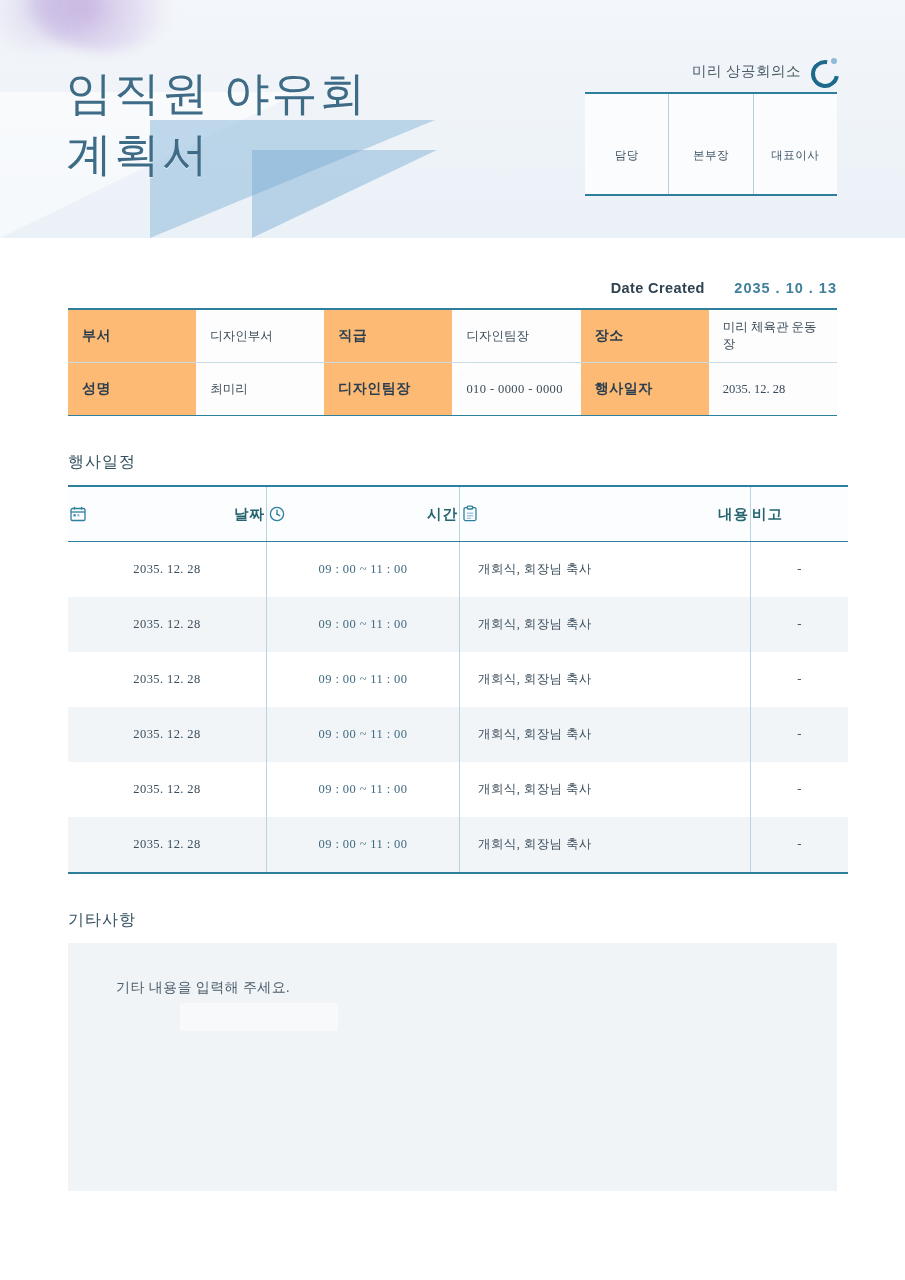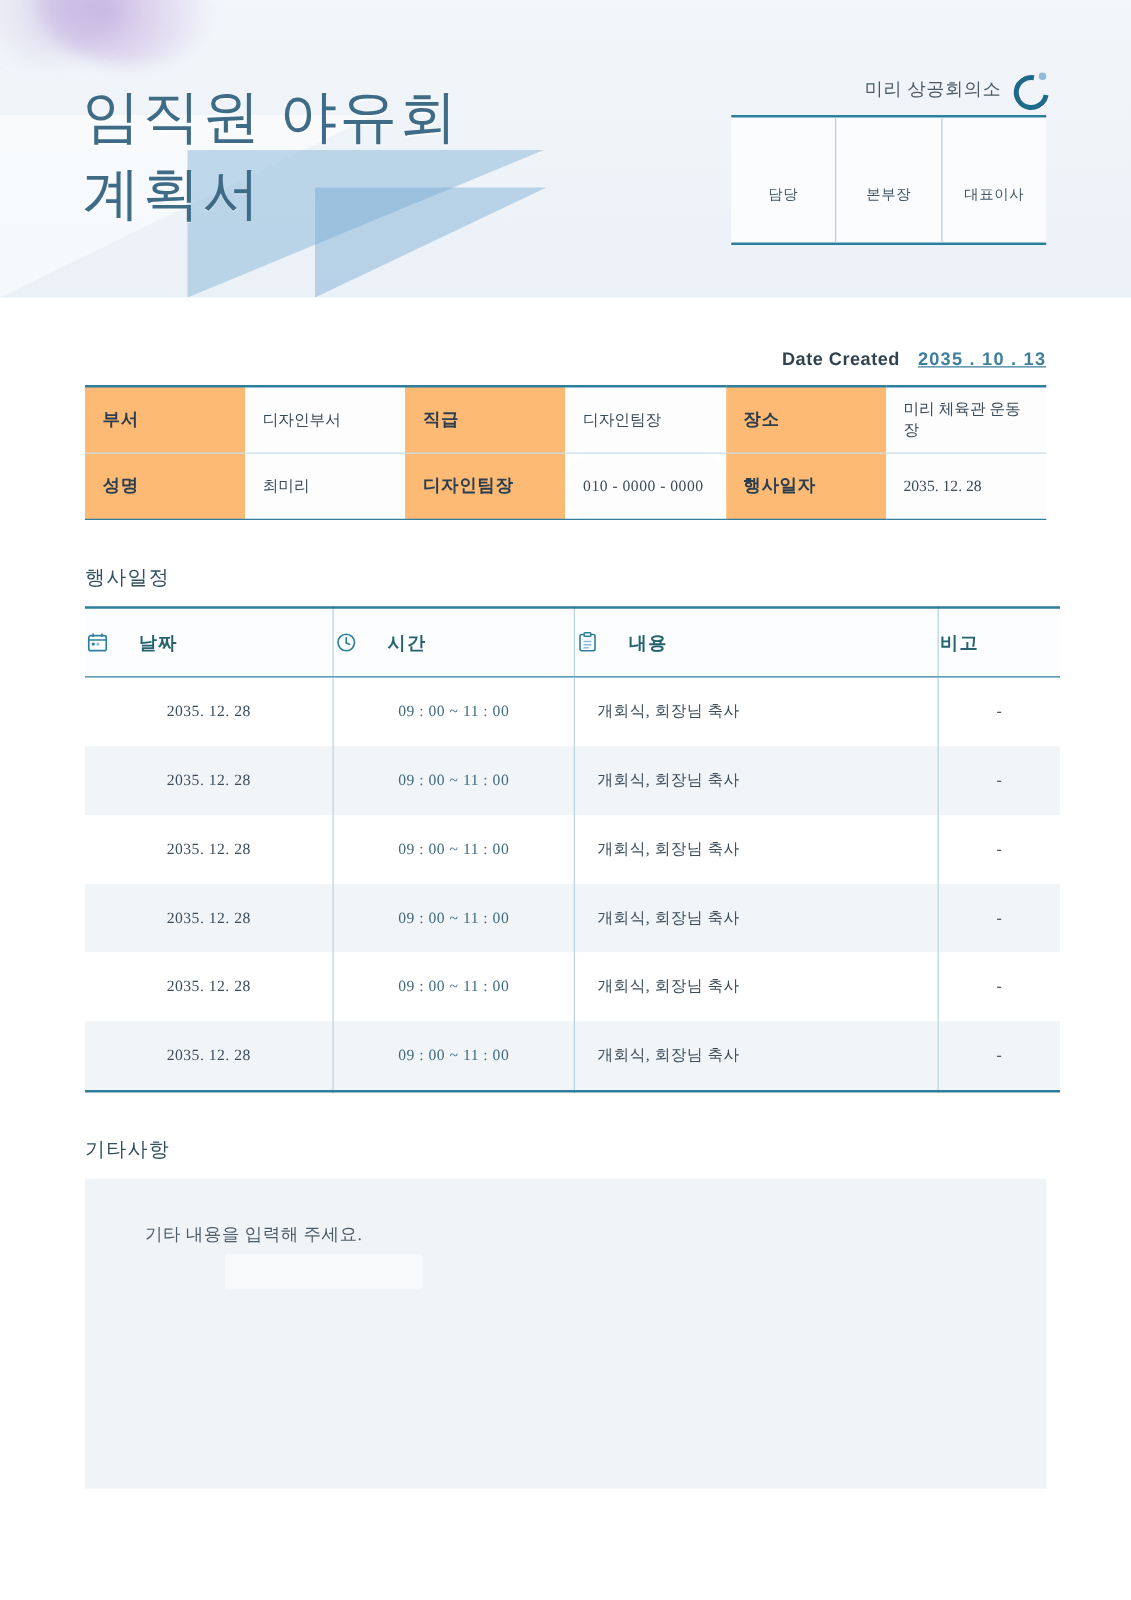--- a/index.html
+++ b/index.html
@@ -164,24 +164,23 @@
     margin-top: 42px;
     text-align: right;
     font-family: "Liberation Sans", sans-serif;
     font-size: 14.5px;
     font-weight: bold;
     color: #2f4250;
     letter-spacing: 0.4px;
   }
   .date-created .dval {
     color: #3f7f9c;
-    margin-left: 10px;
+    margin-left: 25px;
     font-weight: bold;
     letter-spacing: 1px;
-    text-decoration: underline;
   }
 
   
   .info-table {
     margin-top: 12px;
     width: 769px;
     border-top: 2px solid #2e7f9e;
     border-bottom: 1.5px solid #2e7f9e;
     border-collapse: collapse;
     table-layout: fixed;
@@ -230,21 +229,21 @@
     font-size: 14.5px;
     color: #26636f;
     font-weight: bold;
     letter-spacing: 1px;
     border-bottom: 1.5px solid #2e7f9e;
     background: #fbfdfe;
   }
   .sched th .thwrap {
     display: flex;
     align-items: center;
-    justify-content: flex-start;
+    justify-content: space-between;
     gap: 24px;
   }
   .sched td {
     height: 53px;
     text-align: center;
     font-size: 12.5px;
     color: #3b4d5b;
     letter-spacing: 0.4px;
   }
   .sched tbody tr:nth-child(even) td { background: #f2f5f8; }

